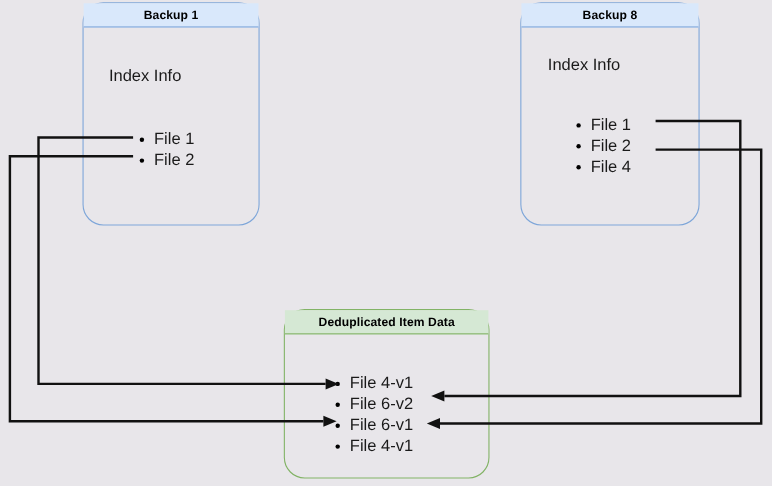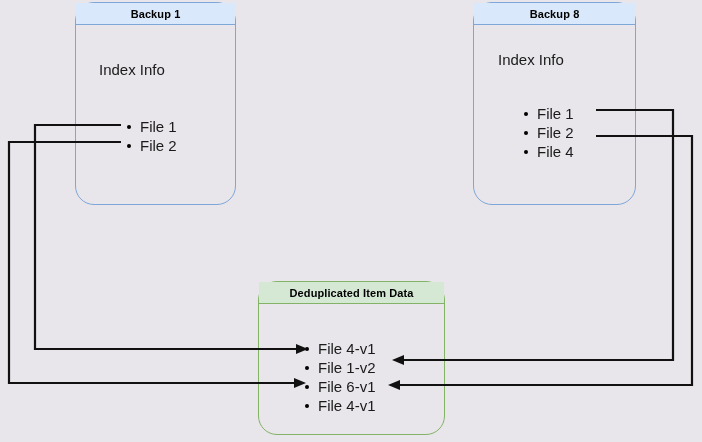--- a/index.html
+++ b/index.html
@@ -151,21 +151,21 @@
     <div class="hdr">Deduplicated Item Data</div>
     <div class="body"></div>
   </div>
   <div class="bullet-list" style="left:305px; top:339px;">
     <div class="bullet-item">
       <span class="dot"></span>
       <span class="txt">File 4-v1</span>
     </div>
     <div class="bullet-item">
       <span class="dot"></span>
-      <span class="txt">File 1-v2</span>
+      <span class="txt">File 6-v2</span>
     </div>
     <div class="bullet-item">
       <span class="dot"></span>
       <span class="txt">File 6-v1</span>
     </div>
     <div class="bullet-item">
       <span class="dot"></span>
       <span class="txt">File 4-v1</span>
     </div>
   </div>

